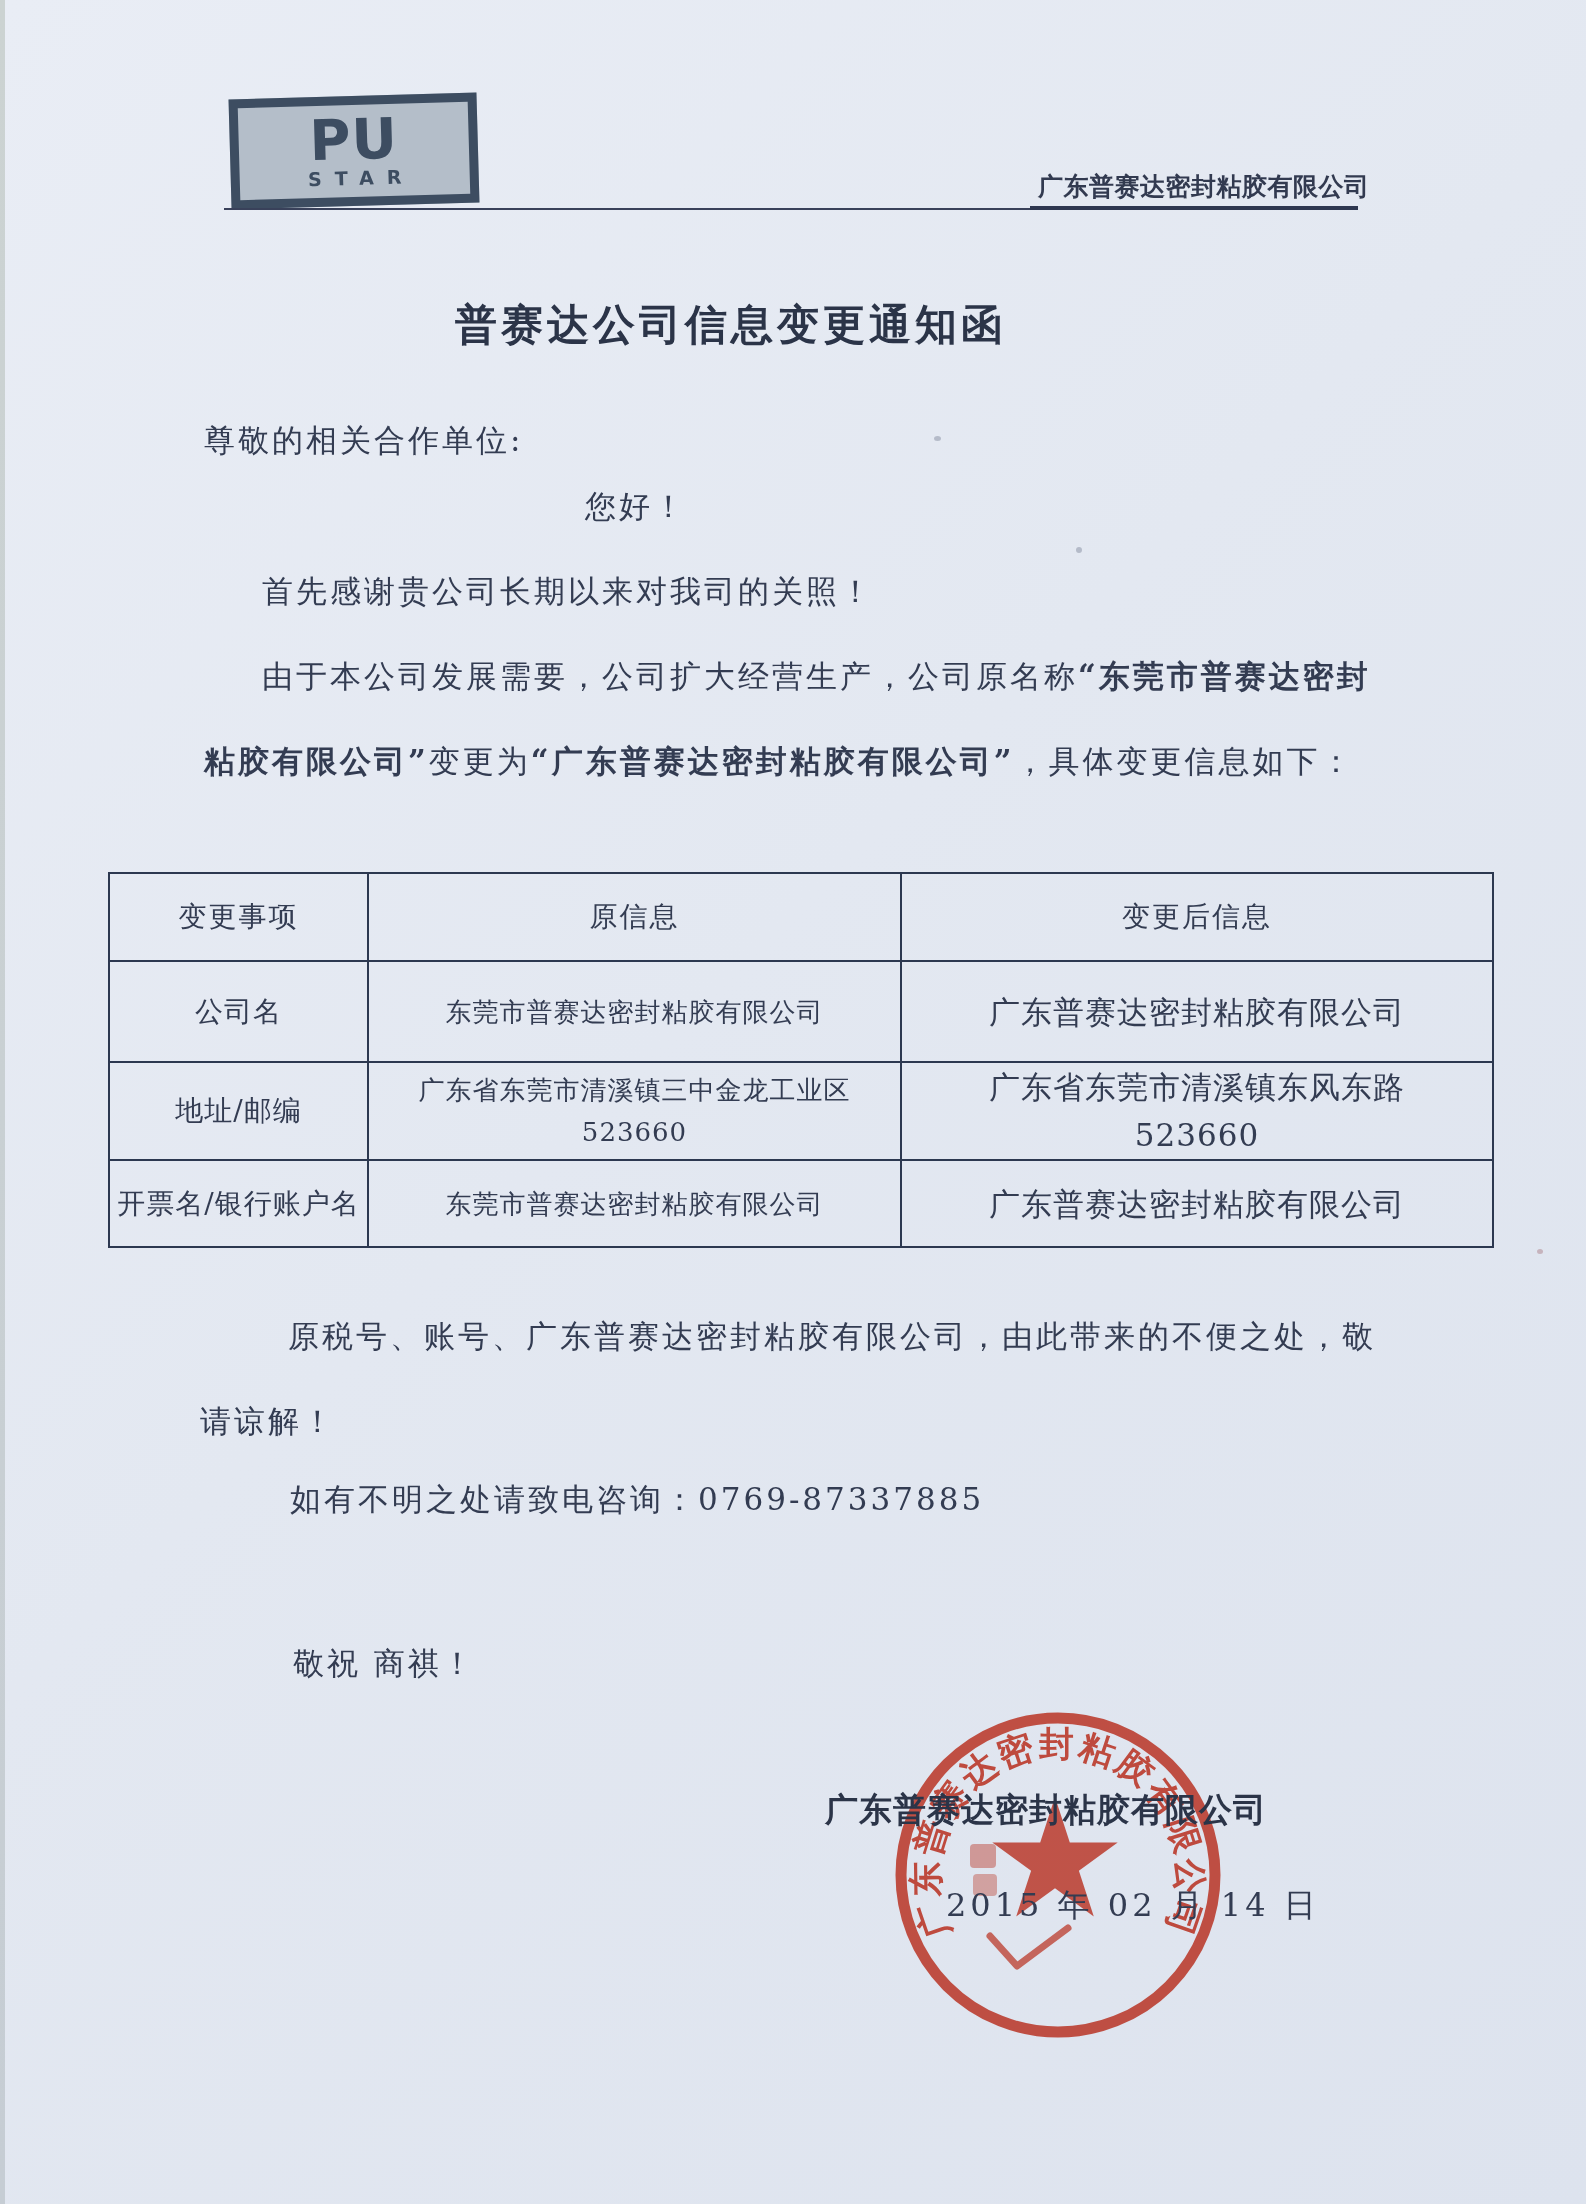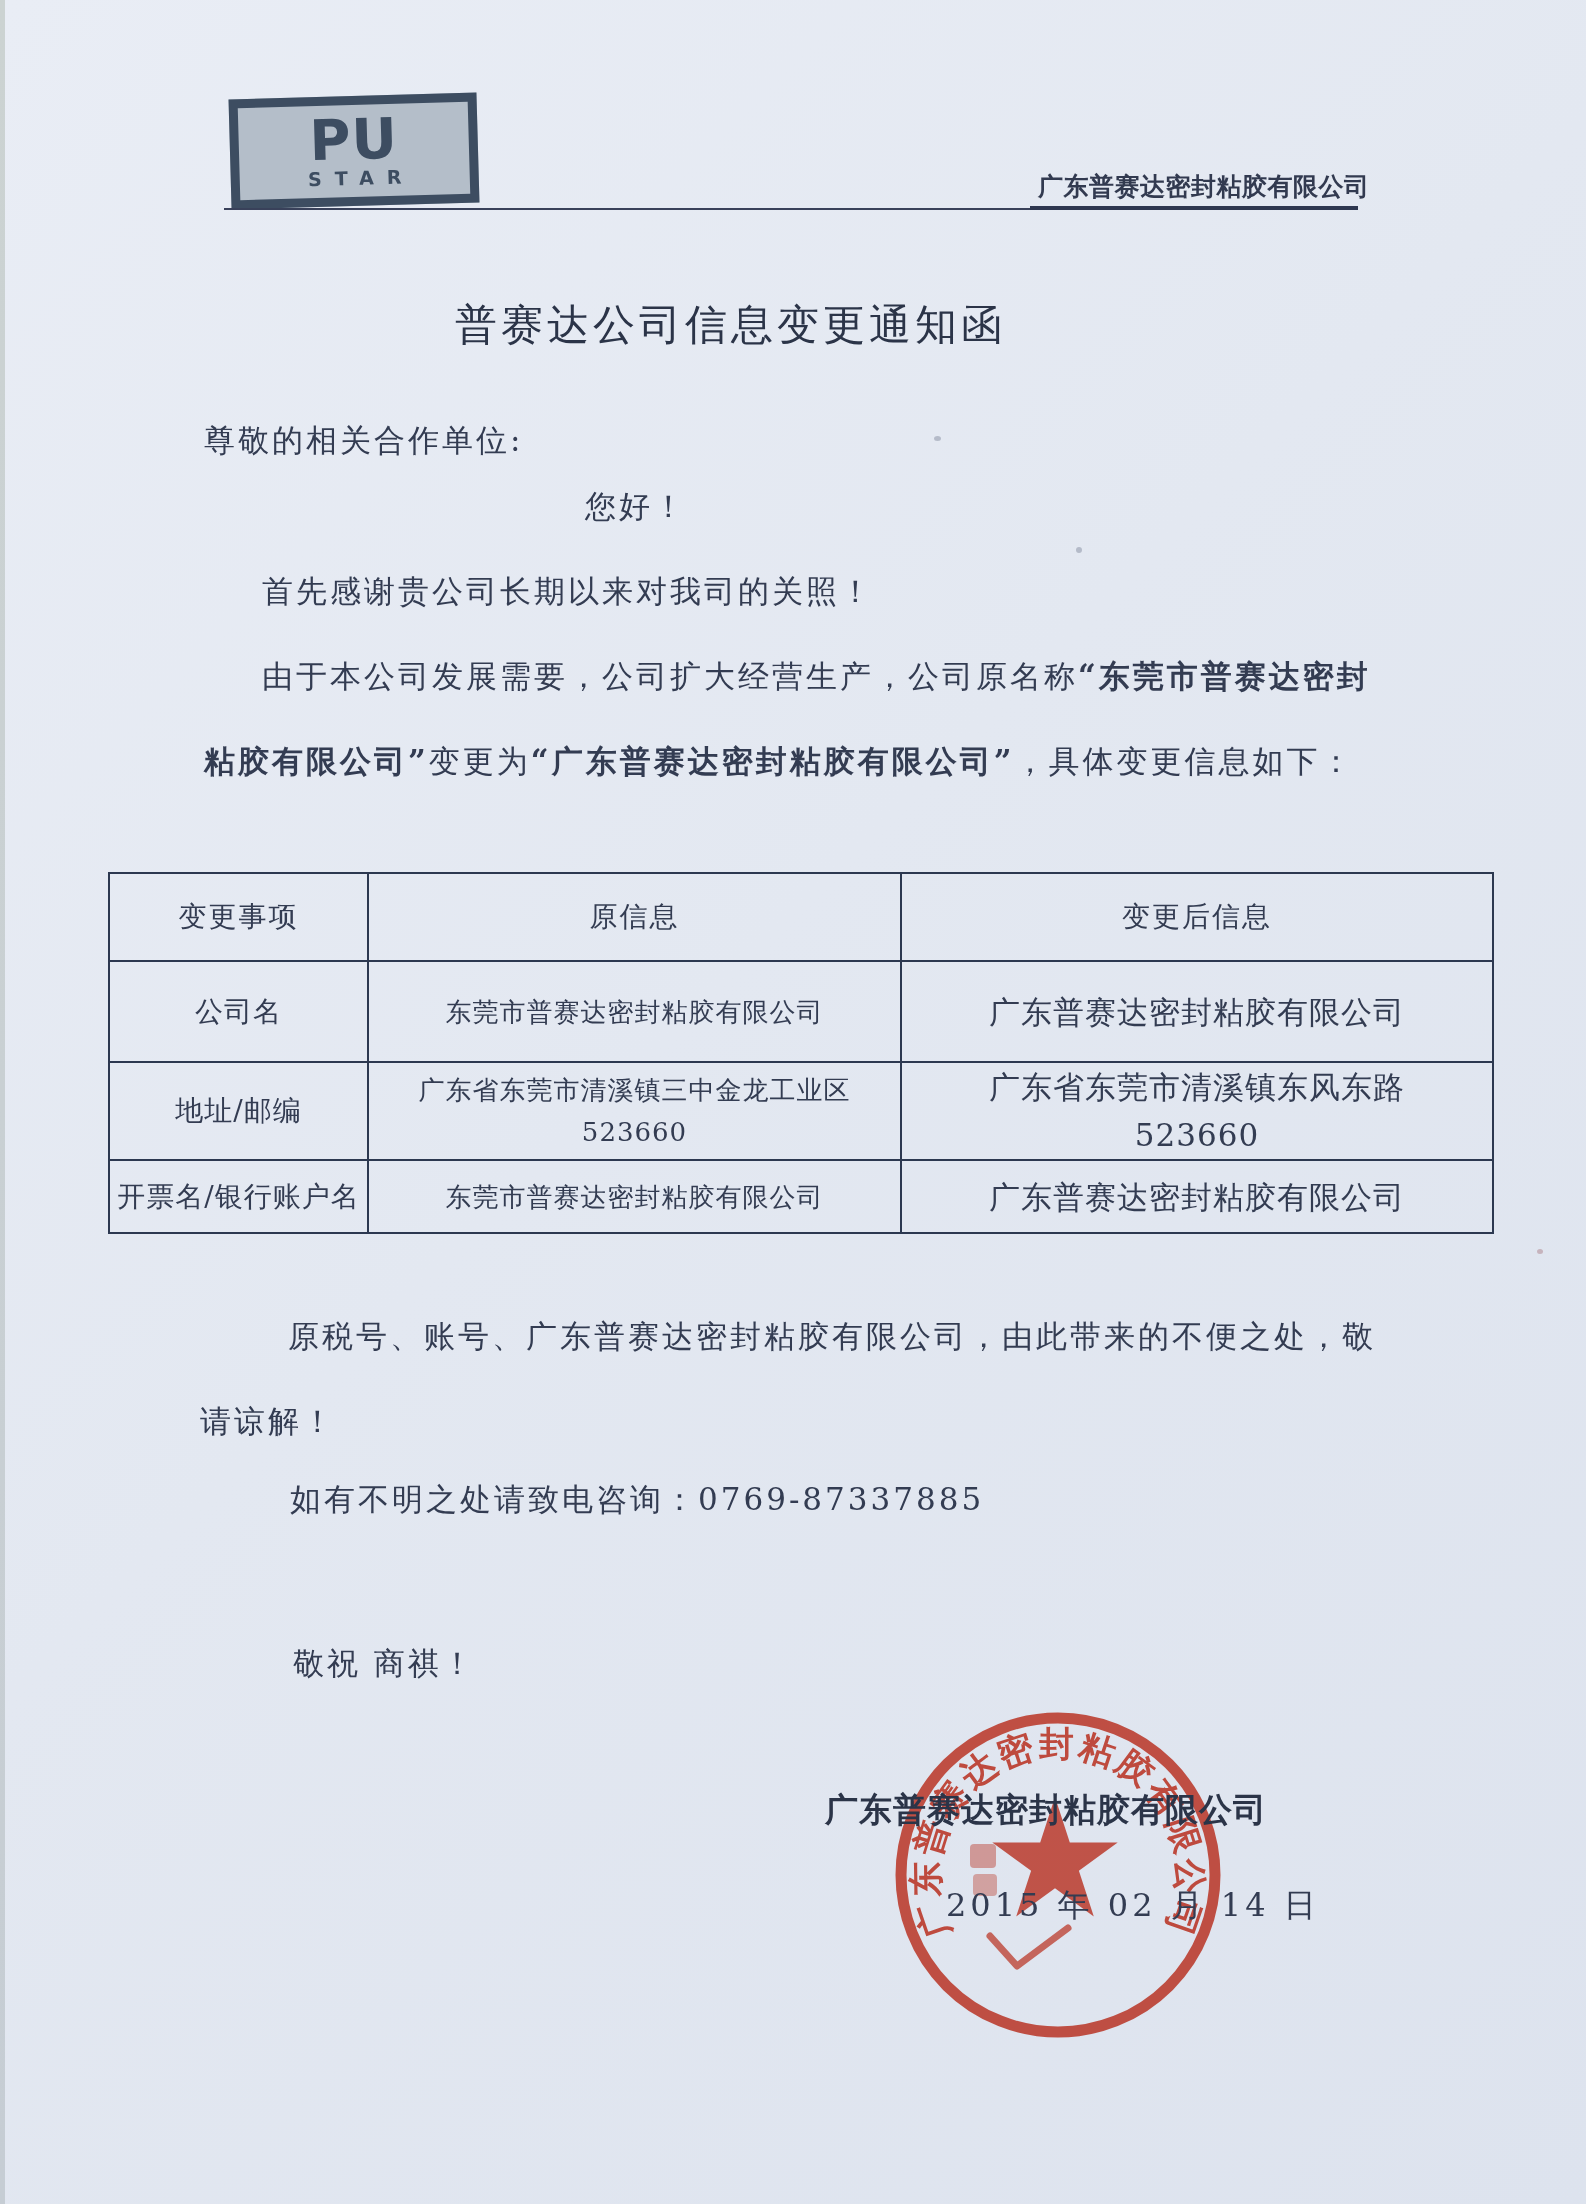--- a/index.html
+++ b/index.html
@@ -46,21 +46,21 @@
     position:absolute;left:224px;top:208px;width:1134px;height:2px;
     background:#39415a;
   }
   .header-rule-thick{
     position:absolute;left:1030px;top:206px;width:328px;height:4px;
     background:#2e3750;
   }
   
   .doc-title{
     position:absolute;left:455px;top:297px;
-    font-size:42px;font-weight:normal;color:#2b3448;
+    font-size:42px;font-weight:bold;color:#2b3448;
     letter-spacing:4px;white-space:nowrap;
   }
   
   .line{
     position:absolute;
     font-size:31px;color:#333c52;
     letter-spacing:3px;white-space:nowrap;
   }
   .b{font-weight:bold;}
   
@@ -71,21 +71,21 @@
   }
   .change-table td,.change-table th{
     border:2px solid #2c3850;
     text-align:center;vertical-align:middle;
     color:#333c52;font-weight:normal;
     padding:0 6px;
   }
   .change-table .h-row{height:88px;font-size:28px;letter-spacing:2px;}
   .change-table .r1{height:101px;}
   .change-table .r2{height:86px;}
-  .change-table .r3{height:73px;}
+  .change-table .r3{height:87px;}
   .cell-item{font-size:28px;letter-spacing:1px;}
   .cell-old{font-size:26px;letter-spacing:1px;line-height:42px;}
   .cell-new{font-size:31px;letter-spacing:1px;line-height:48px;color:#2e3850;}
   
   .sig-company{
     position:absolute;left:825px;top:1788px;
     font-size:33px;font-weight:bold;color:#2b3448;
     letter-spacing:1px;white-space:nowrap;z-index:3;
   }
   .sig-date{

